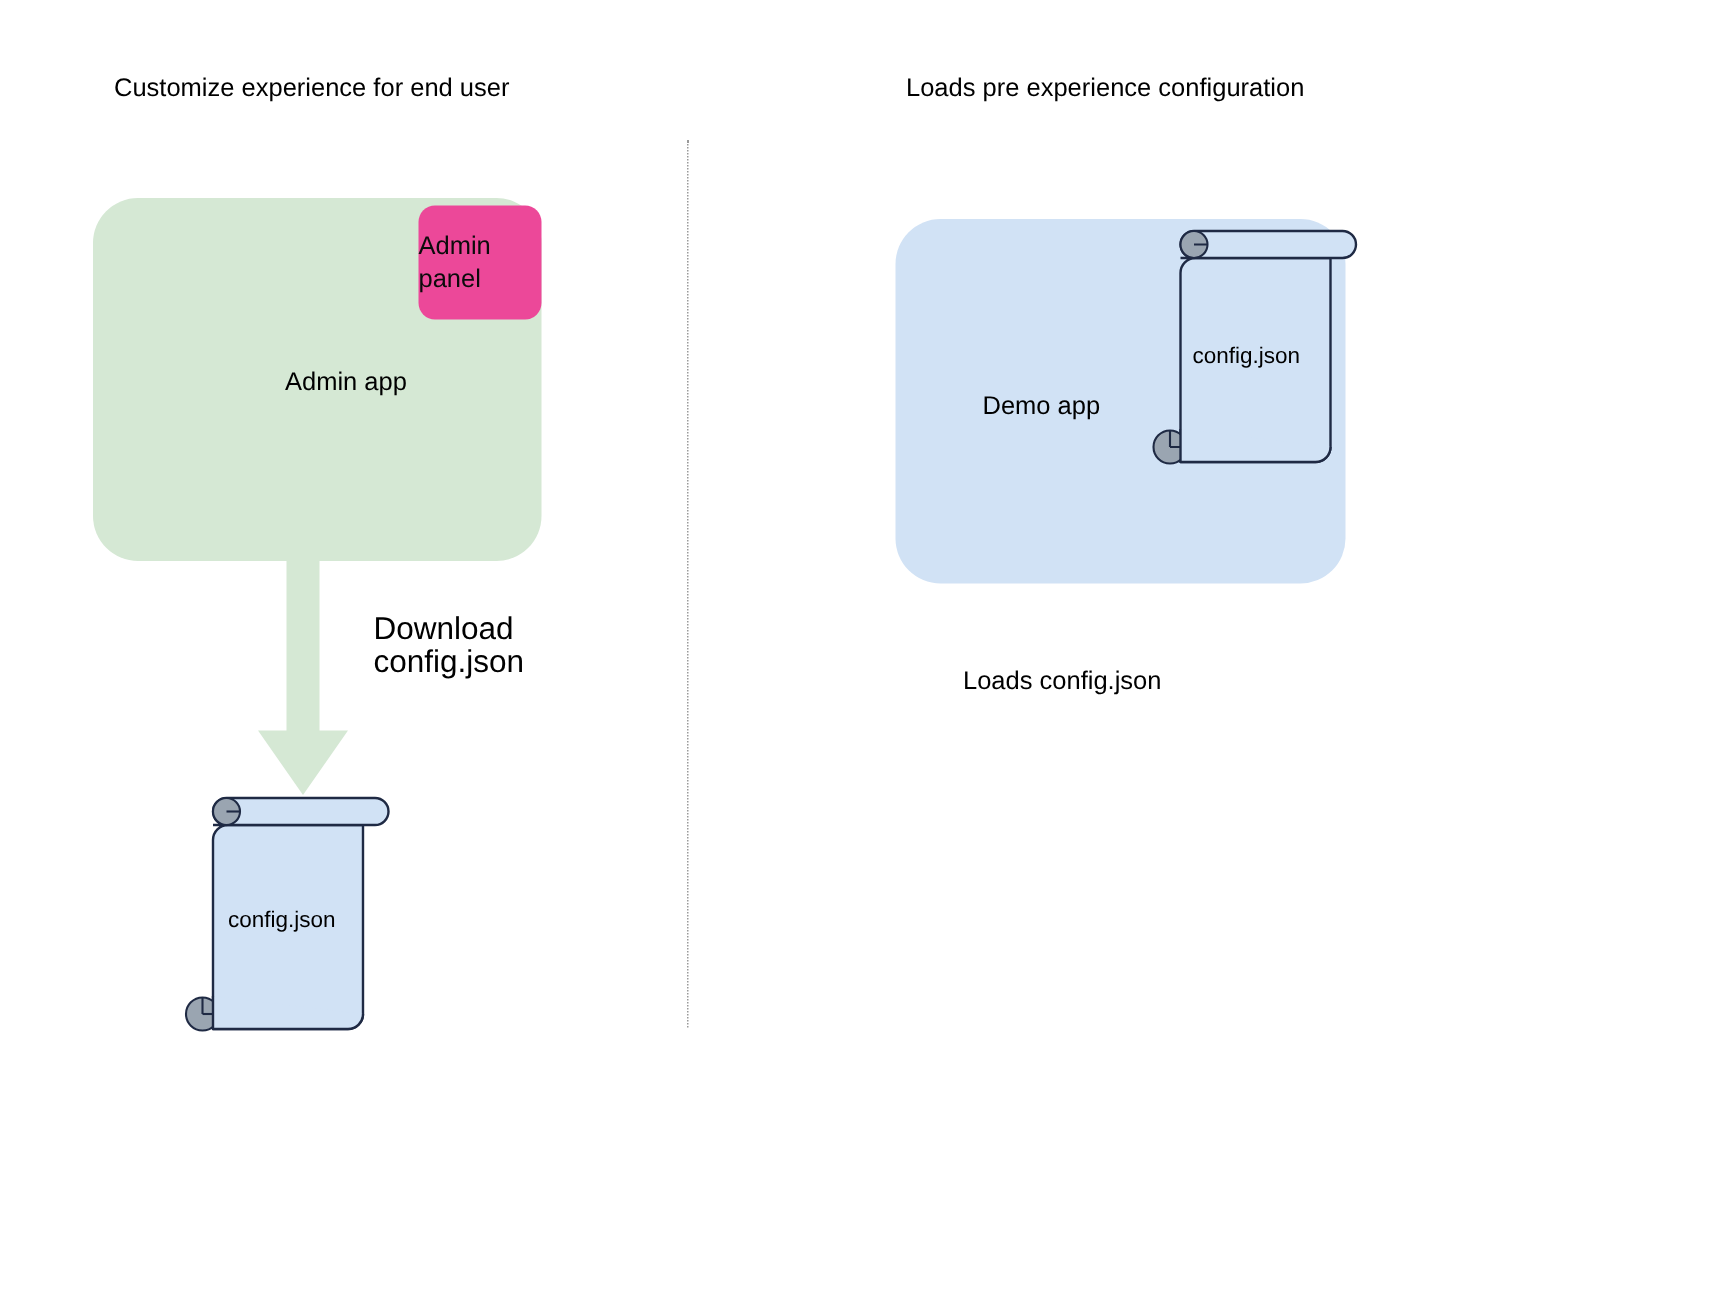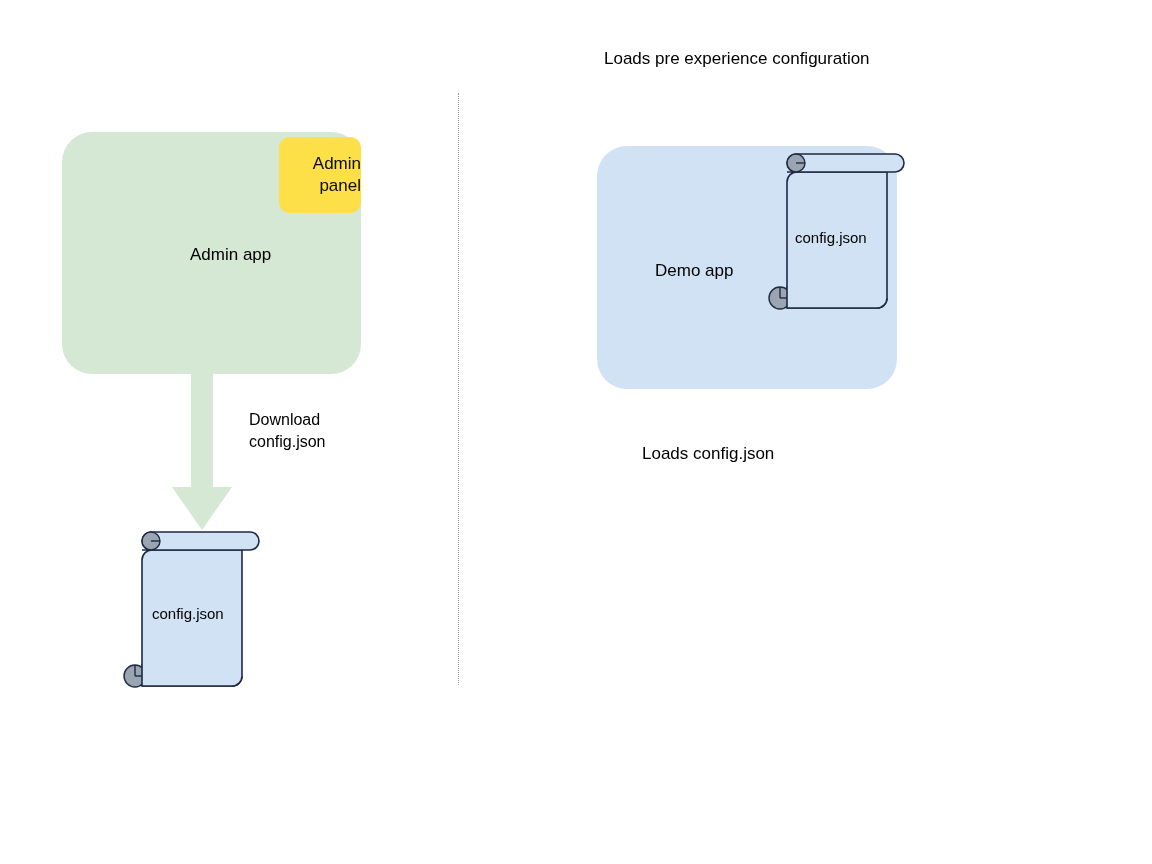--- a/index.html
+++ b/index.html
@@ -72,46 +72,46 @@
   #admin-app-label { left: 166px; top: 244px; margin-left: 24px; }
   #demo-app-label  { left: 655px; top: 260px; }
 
   
   #admin-panel-badge {
     position: absolute;
     left: 279px;
     top: 137px;
     width: 82px;
     height: 76px;
-    background: #fde047;
+    background: #ec4899;
     border-radius: 11px;
     display: flex;
     align-items: center;
     justify-content: center;
-    text-align: right;
+    text-align: left;
   }
   #admin-panel-badge .badge-text {
     font-size: 17px;
     line-height: 22px;
     color: #0b0b0b;
   }
 
   
   #download-arrow {
     position: absolute;
     left: 172px;
     top: 370px;
     width: 68px;
     height: 164px;
   }
   .arrow-label {
     position: absolute;
     left: 249px;
     top: 409px;
-    font-size: 16px;
+    font-size: 21px;
     line-height: 22px;
     white-space: nowrap;
     color: #000;
   }
   .arrow-label span { display: block; }
 
   
   .scroll-shape { position: absolute; }
   #scroll-left  { left: 118px; top: 528px; width: 150px; height: 164px; }
   #scroll-right { left: 763px; top: 150px; width: 150px; height: 164px; }
@@ -135,20 +135,21 @@
     line-height: 21px;
     white-space: nowrap;
     color: #000;
   }
 </style>
 </head>
 <body>
 
 <div class="canvas">
 
+  <div class="heading" id="heading-left">Customize experience for end user</div>
 
   <div class="heading" id="heading-right">Loads pre experience configuration</div>
 
   <div class="divider"></div>
 
   <div class="app-box" id="admin-app-box"></div>
 
   <div class="app-label" id="admin-app-label">Admin app</div>
 
   <div id="admin-panel-badge">

